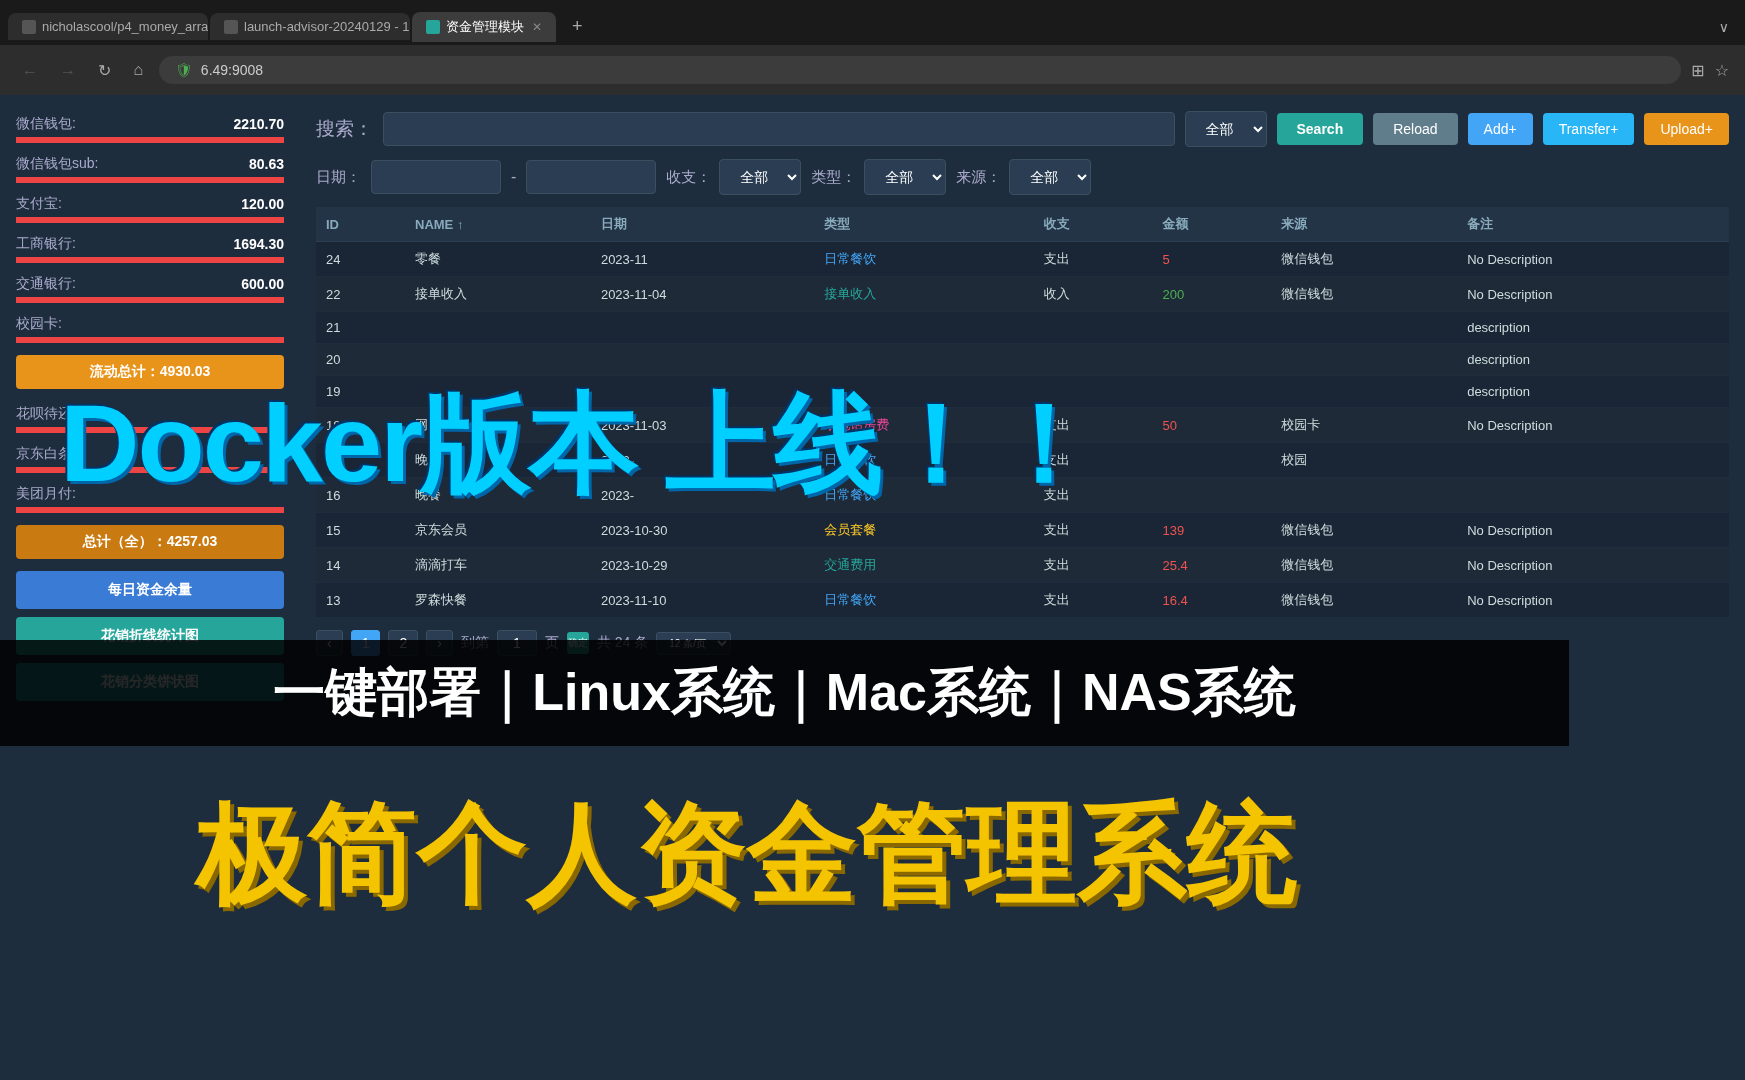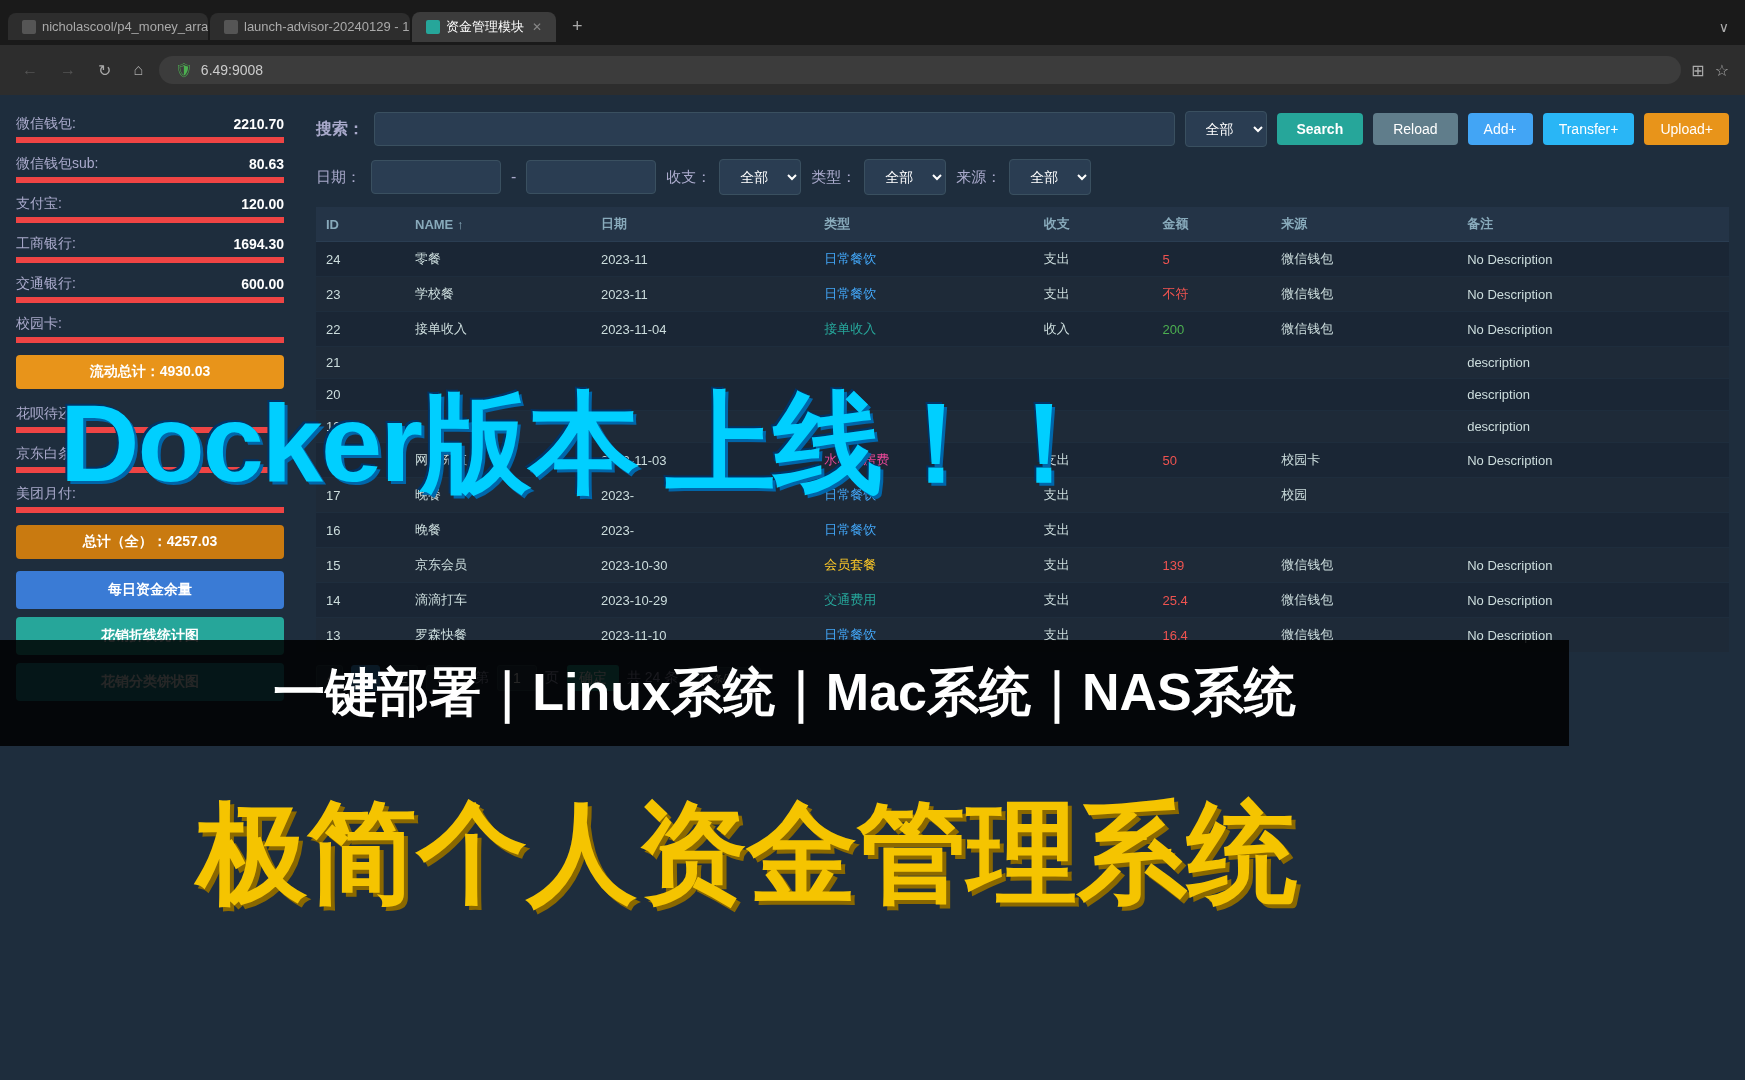--- a/index.html
+++ b/index.html
@@ -37,21 +37,21 @@
     .sidebar-btn { border: none; border-radius: 4px; padding: 10px; font-size: 14px; cursor: pointer; color: #fff; font-weight: bold; }
     .btn-blue { background: #3a7bd5; }
     .btn-teal { background: #26a69a; }
     .btn-teal2 { background: #2196a0; }
 
     
     .main-content { flex: 1; background: #1e2d3d; padding: 16px; overflow: hidden; }
 
     
     .search-row { display: flex; align-items: center; gap: 10px; margin-bottom: 12px; }
-    .search-label { color: #aac; font-size: 16px; white-space: nowrap; font-weight: bold; }
+    .search-label { color: #aac; font-size: 19px; white-space: nowrap; }
     .search-input { flex: 1; background: #2a3d52; border: 1px solid #3a5060; border-radius: 4px; color: #fff; font-size: 14px; padding: 8px 12px; }
     .select-all { background: #2a3d52; border: 1px solid #3a5060; border-radius: 4px; color: #fff; font-size: 14px; padding: 8px 16px; }
     .btn-search { background: #26a69a; border: none; border-radius: 4px; color: #fff; font-size: 14px; padding: 8px 20px; cursor: pointer; font-weight: bold; }
     .btn-reload { background: #607d8b; border: none; border-radius: 4px; color: #fff; font-size: 14px; padding: 8px 20px; cursor: pointer; }
     .btn-add { background: #42a5f5; border: none; border-radius: 4px; color: #fff; font-size: 14px; padding: 8px 16px; cursor: pointer; }
     .btn-transfer { background: #29b6f6; border: none; border-radius: 4px; color: #fff; font-size: 14px; padding: 8px 16px; cursor: pointer; }
     .btn-upload { background: #e8941a; border: none; border-radius: 4px; color: #fff; font-size: 14px; padding: 8px 16px; cursor: pointer; }
 
     .filter-row { display: flex; align-items: center; gap: 10px; margin-bottom: 12px; }
     .filter-label { color: #aac; font-size: 15px; white-space: nowrap; }
@@ -72,21 +72,21 @@
     .link-text.orange { color: #ec4899; }
     .link-text.teal { color: #26a69a; }
     .link-text.yellow { color: #ffca28; }
 
     
     .pagination { display: flex; align-items: center; gap: 8px; margin-top: 12px; }
     .page-btn { background: #2a3d52; border: 1px solid #3a5060; color: #fff; padding: 4px 10px; border-radius: 3px; cursor: pointer; font-size: 14px; }
     .page-btn.active { background: #42a5f5; border-color: #42a5f5; }
     .page-text { color: #aac; font-size: 14px; }
     .page-input { background: #2a3d52; border: 1px solid #3a5060; color: #fff; width: 40px; text-align: center; padding: 4px; font-size: 14px; border-radius: 3px; }
-    .page-confirm { background: #26a69a; border: none; color: #fff; padding: 4px 12px; border-radius: 3px; cursor: pointer; font-size: 14px; }
+    .page-confirm { background: #26a69a; border: none; color: #fff; padding: 4px 1px; border-radius: 3px; cursor: pointer; font-size: 10px; }
     .page-select { background: #2a3d52; border: 1px solid #3a5060; color: #fff; padding: 4px 8px; border-radius: 3px; font-size: 10px; }
 
     
     .overlay { position: absolute; top: 95px; left: 0; width: 1745px; height: calc(1080px - 95px); pointer-events: none; }
     .overlay-docker { position: absolute; top: 180px; left: 60px; font-size: 110px; font-weight: 900; color: #00cfff; text-shadow: 3px 3px 0 #0066aa, -2px -2px 0 #003366; font-family: 'Arial Black', sans-serif; letter-spacing: -2px; z-index: 10; white-space: nowrap; }
     .overlay-bar { position: absolute; top: 450px; left: 0; width: 1569px; background: rgba(0,0,0,0.85); padding: 18px 60px; font-size: 52px; font-weight: 900; color: #fff; z-index: 10; white-space: nowrap; text-align: center; }
     .overlay-bottom { position: absolute; top: 590px; left: 0; width: 1494px; font-size: 110px; font-weight: 900; color: #f5c400; text-shadow: 4px 4px 0 #8a6800; font-family: 'Arial Black', sans-serif; z-index: 10; white-space: nowrap; text-align: center; }
 
     .table-wrapper { overflow: hidden; max-height: 520px; }
   </style>
@@ -234,30 +234,20 @@
     <td>24</td>
     <td>零餐</td>
     <td>2023-11</td>
     <td><span class="link-text">日常餐饮</span></td>
     <td>支出</td>
     <td><span class="amount-negative">5</span></td>
     <td>微信钱包</td>
     <td>No Description</td>
   </tr>
             <tr>
-    <td>23</td>
-    <td>学校餐</td>
-    <td>2023-11</td>
-    <td><span class="link-text">日常餐饮</span></td>
-    <td>支出</td>
-    <td><span class="amount-negative">不符</span></td>
-    <td>微信钱包</td>
-    <td>No Description</td>
-  </tr>
-            <tr>
     <td>22</td>
     <td>接单收入</td>
     <td>2023-11-04</td>
     <td><span class="link-text teal">接单收入</span></td>
     <td>收入</td>
     <td><span class="amount-positive">200</span></td>
     <td>微信钱包</td>
     <td>No Description</td>
   </tr>
             <tr>

